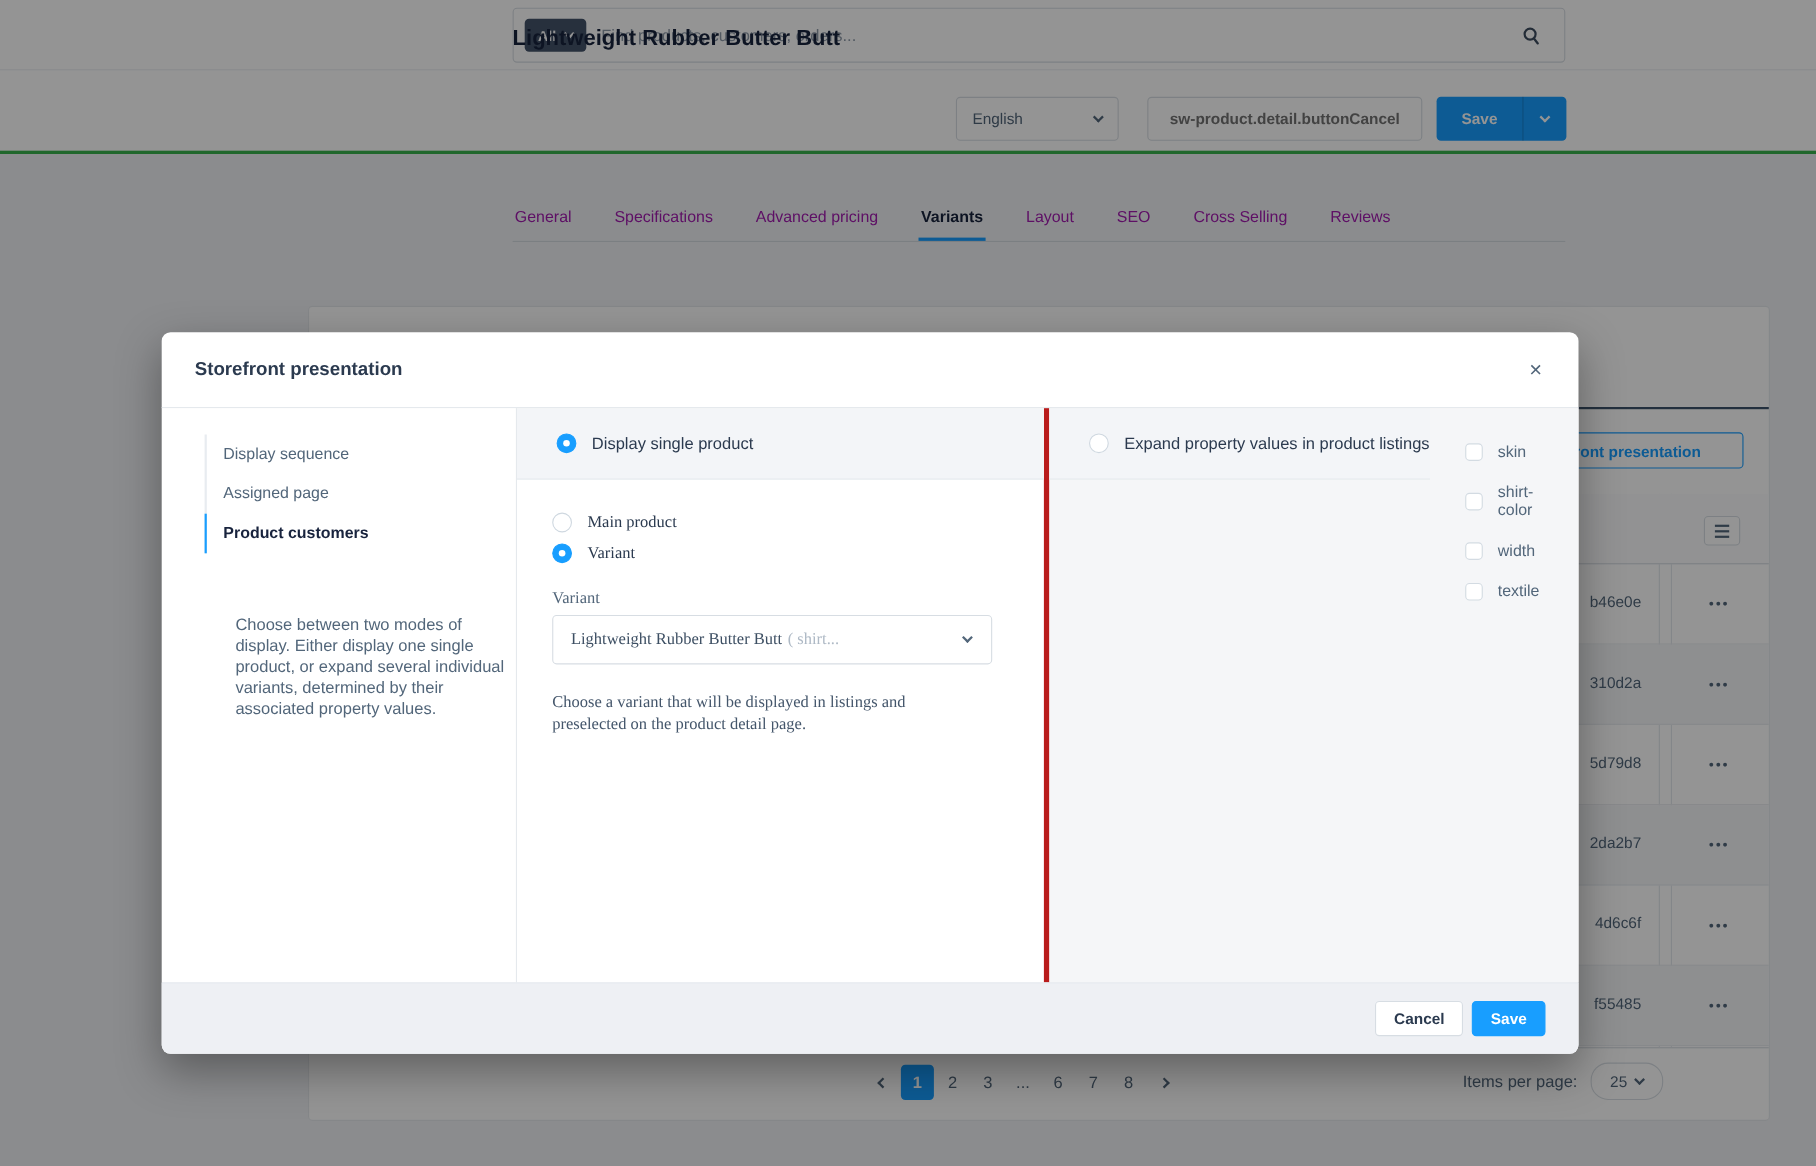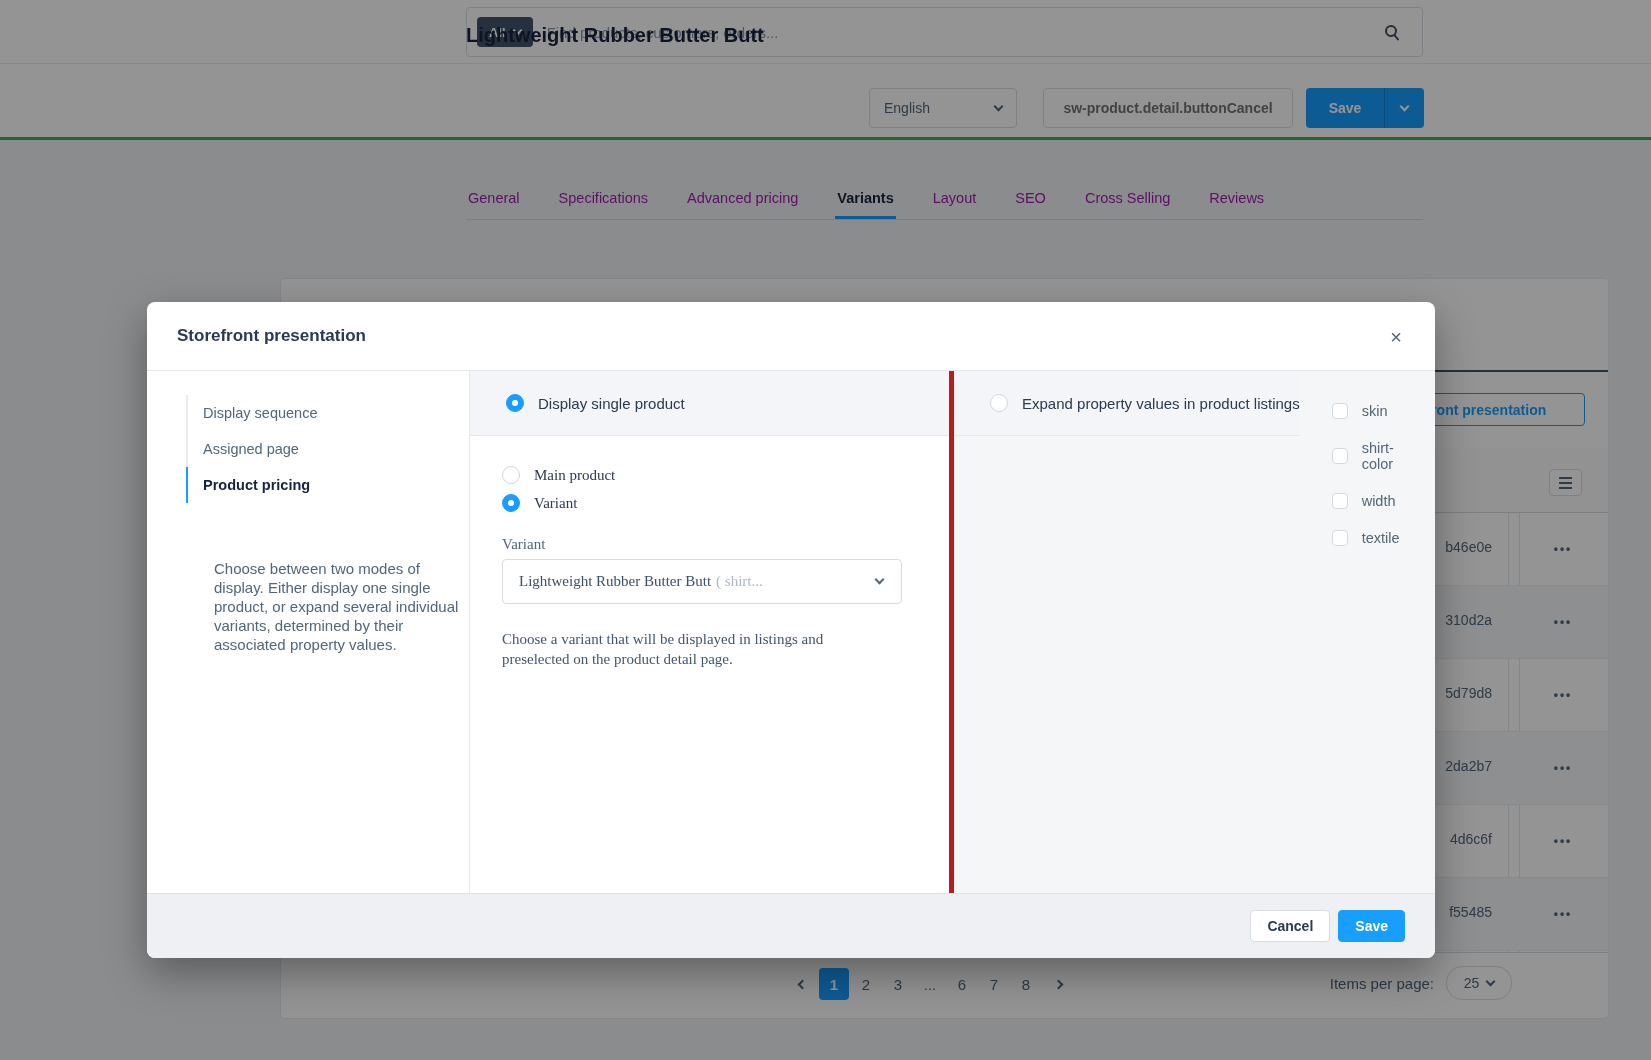--- a/index.html
+++ b/index.html
@@ -212,21 +212,21 @@
     <div class="modal-header">
       <span class="modal-title">Storefront presentation</span>
       <button class="modal-close">×</button>
     </div>
     <div class="modal-body">
 
       <div class="m-sidebar">
         <ul class="m-nav">
           <li>Display sequence</li>
           <li>Assigned page</li>
-          <li class="active">Product pricing</li>
+          <li class="active">Product customers</li>
         </ul>
         <p class="m-desc">Choose between two modes of display. Either display one single product, or expand several individual variants, determined by their associated property values.</p>
       </div>
 
       <div class="m-middle">
         <div class="col-strip">
           <span class="radio checked"></span>
           <span class="strip-label">Display single product</span>
         </div>
         <div class="m-middle-body">

